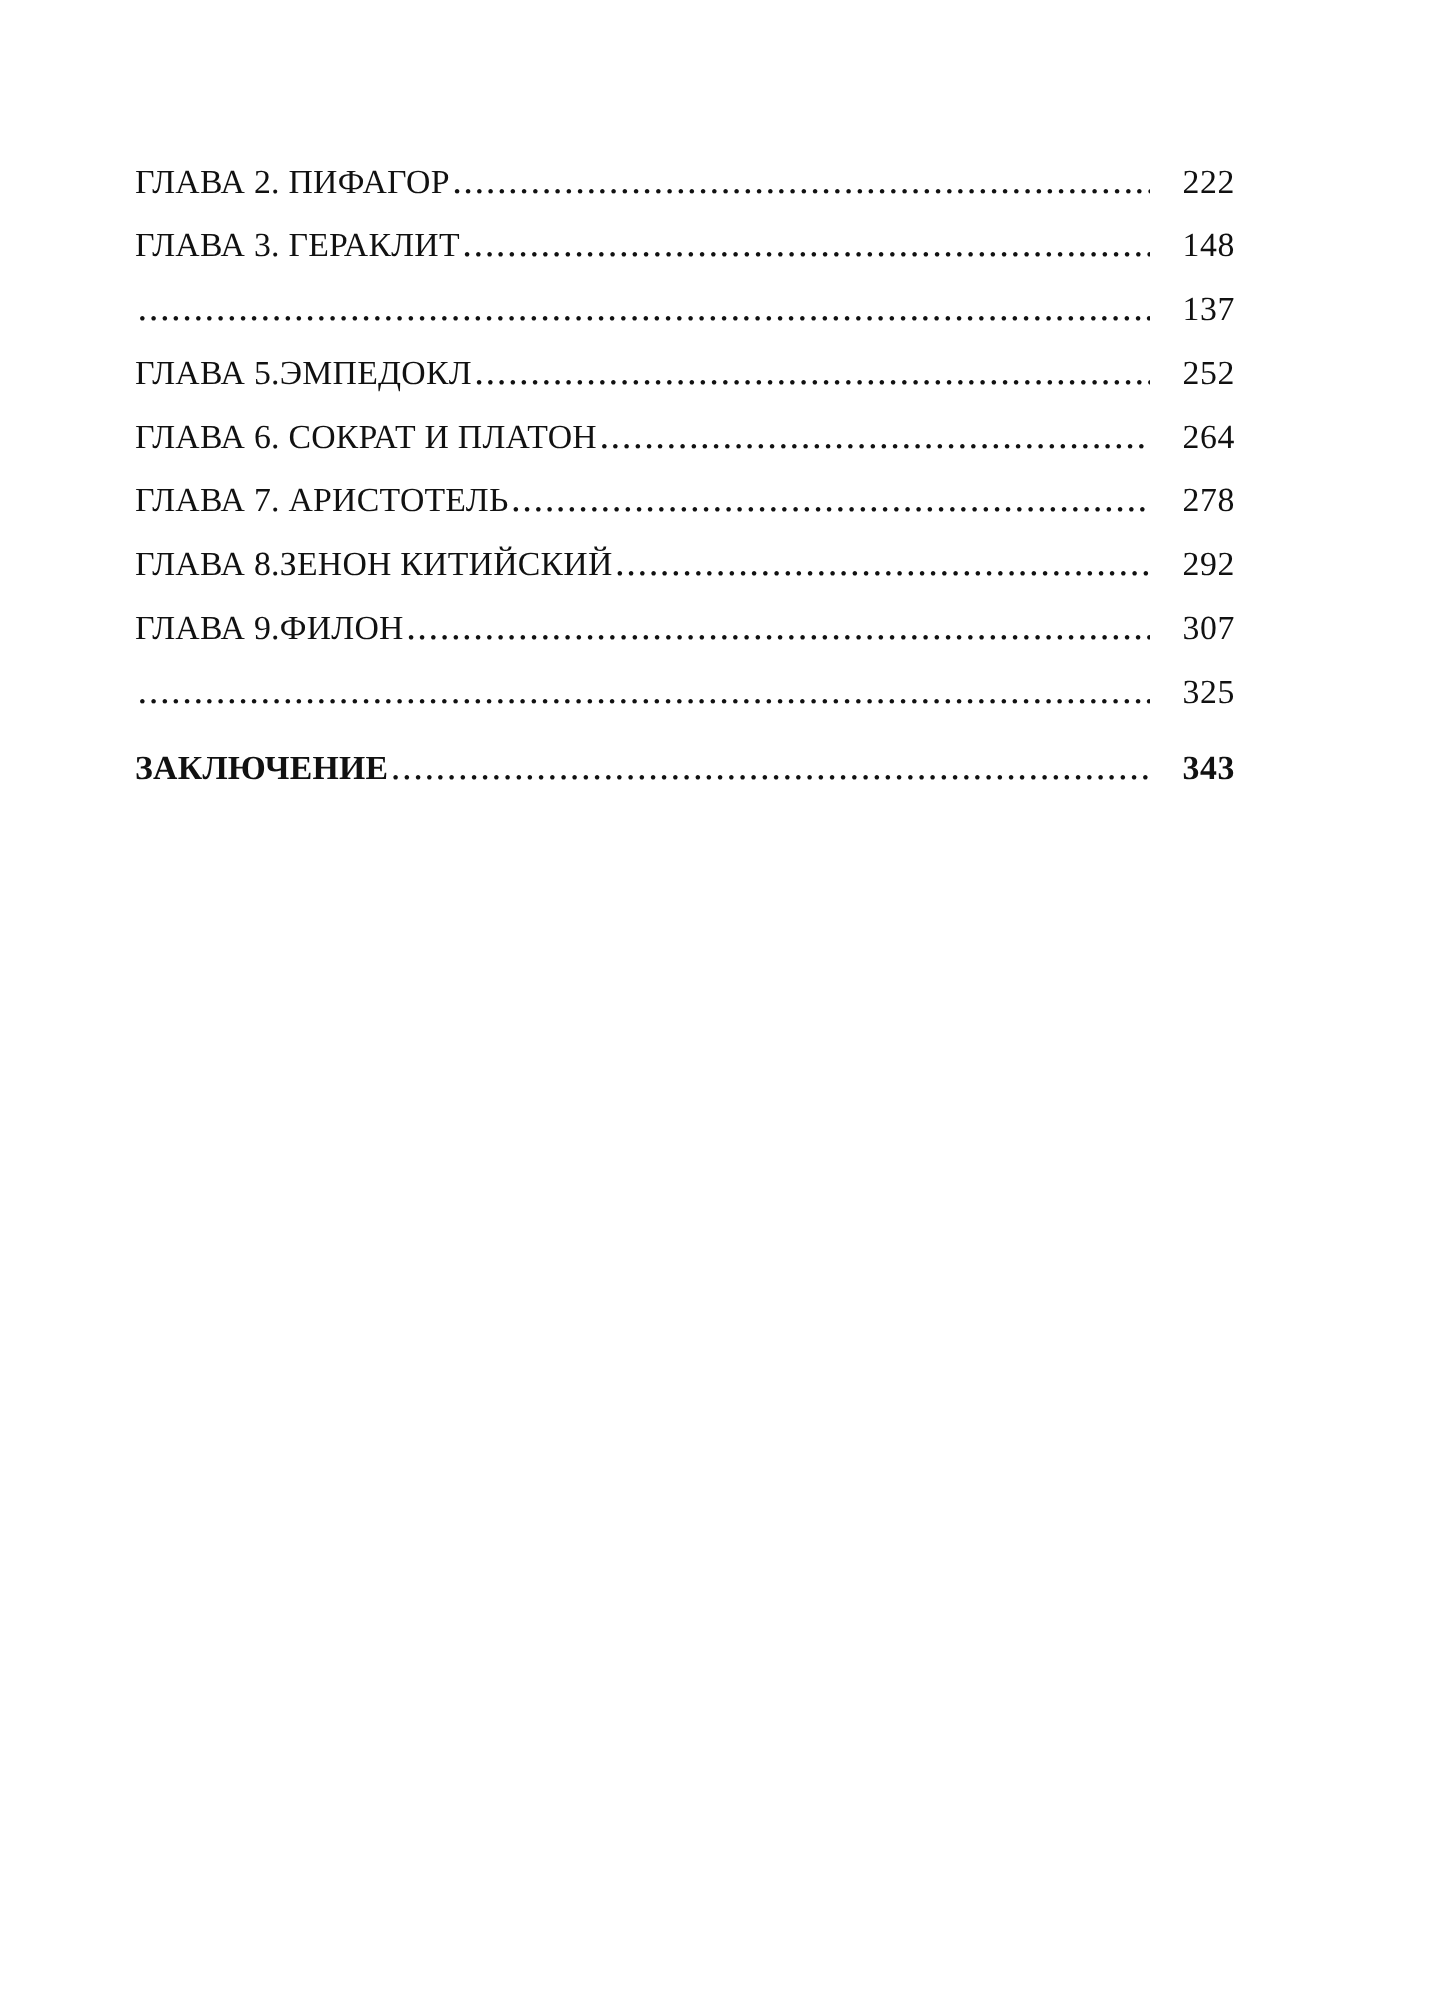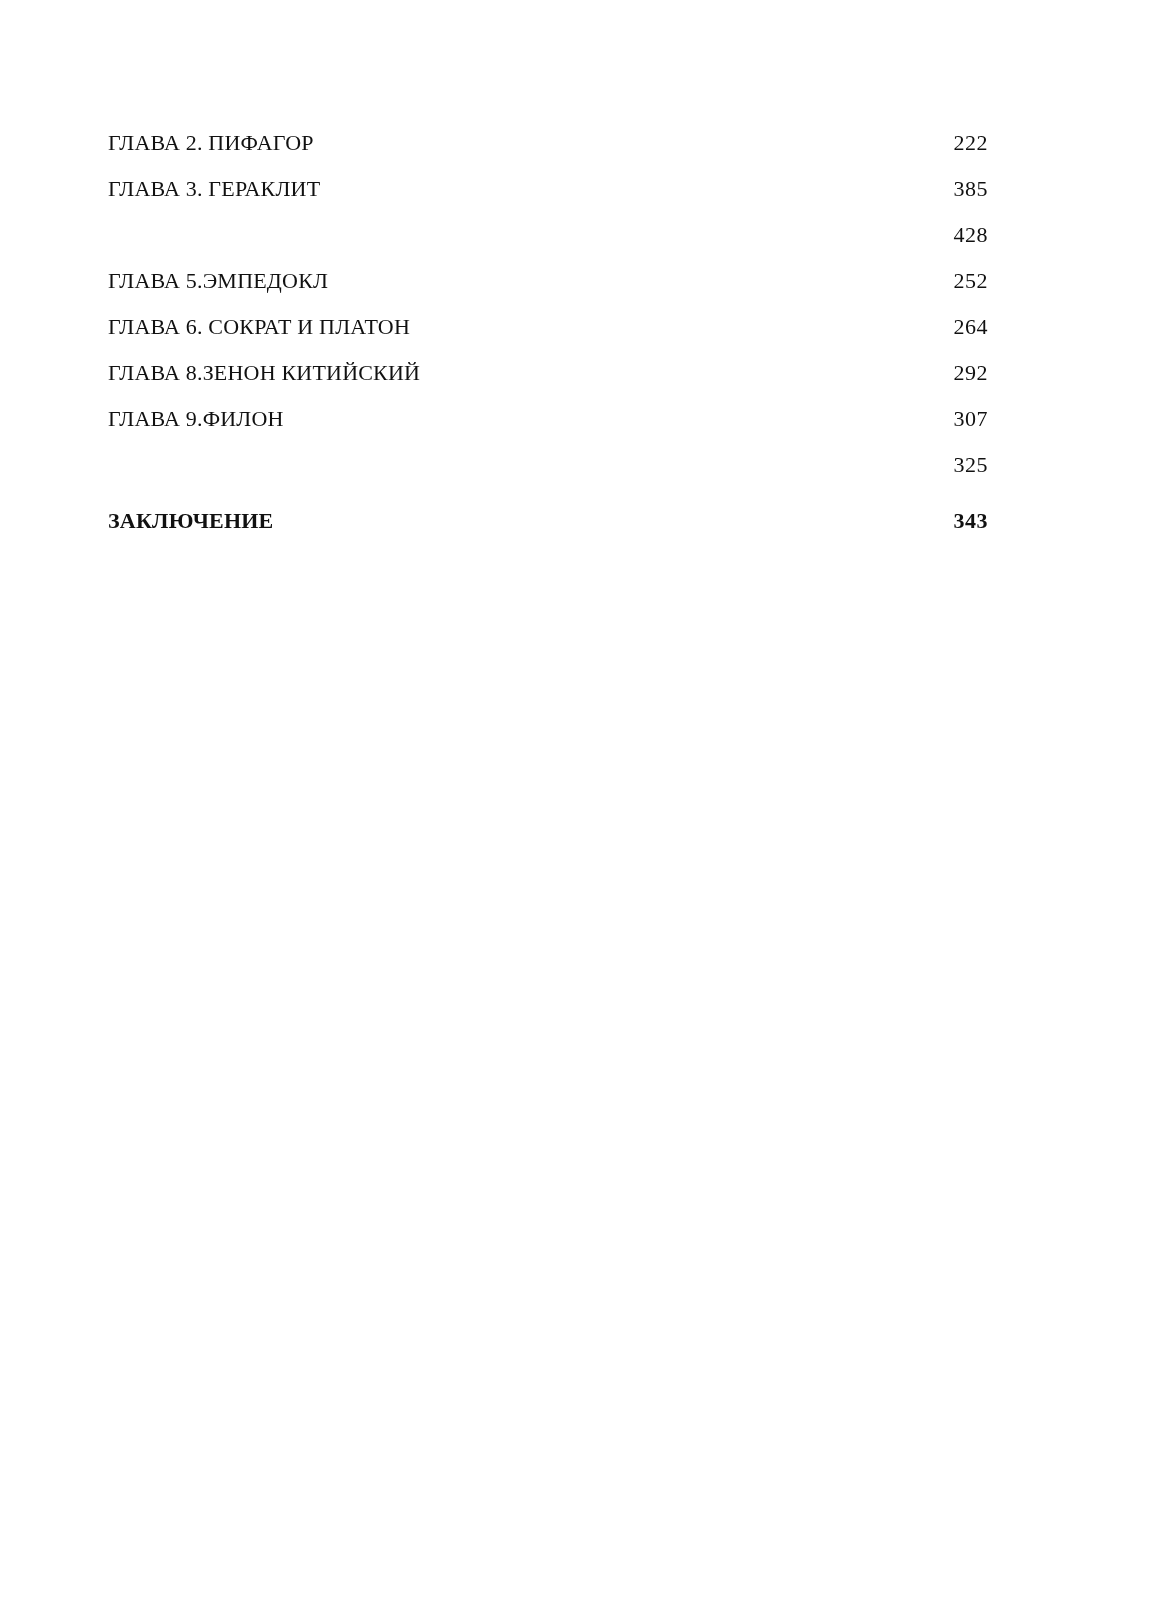--- a/index.html
+++ b/index.html
@@ -20,21 +20,21 @@
   .toc {
     position: absolute;
     left: 108px;
     top: 128px;
     width: 880px;
   }
   .toc-entry {
     display: flex;
     align-items: baseline;
     width: 100%;
-    font-size: 22px;
+    font-size: 27px;
     line-height: 1.0;
     margin-bottom: 20px;
     white-space: nowrap;
     justify-content: center;
   }
   .toc-entry .title {
     flex: 0 0 auto;
     letter-spacing: 0.2px;
   }
   .toc-entry .leader {
@@ -75,40 +75,45 @@
 
     <div class="toc-entry">
       <span class="title">ГЛАВА 2. ПИФАГОР</span>
       <span class="leader"></span>
       <span class="page-num">222</span>
     </div>
 
     <div class="toc-entry">
       <span class="title">ГЛАВА 3. ГЕРАКЛИТ</span>
       <span class="leader"></span>
-      <span class="page-num">385</span>
+      <span class="page-num">148</span>
     </div>
 
     <div class="toc-entry">
       <span class="leader"></span>
-      <span class="page-num">428</span>
+      <span class="page-num">137</span>
     </div>
 
     <div class="toc-entry">
       <span class="title">ГЛАВА 5.ЭМПЕДОКЛ</span>
       <span class="leader"></span>
       <span class="page-num">252</span>
     </div>
 
     <div class="toc-entry">
       <span class="title">ГЛАВА 6. СОКРАТ И ПЛАТОН</span>
       <span class="leader"></span>
       <span class="page-num">264</span>
     </div>
 
+    <div class="toc-entry">
+      <span class="title">ГЛАВА 7. АРИСТОТЕЛЬ</span>
+      <span class="leader"></span>
+      <span class="page-num">278</span>
+    </div>
 
     <div class="toc-entry">
       <span class="title">ГЛАВА 8.ЗЕНОН КИТИЙСКИЙ</span>
       <span class="leader"></span>
       <span class="page-num">292</span>
     </div>
 
     <div class="toc-entry">
       <span class="title">ГЛАВА 9.ФИЛОН</span>
       <span class="leader"></span>

